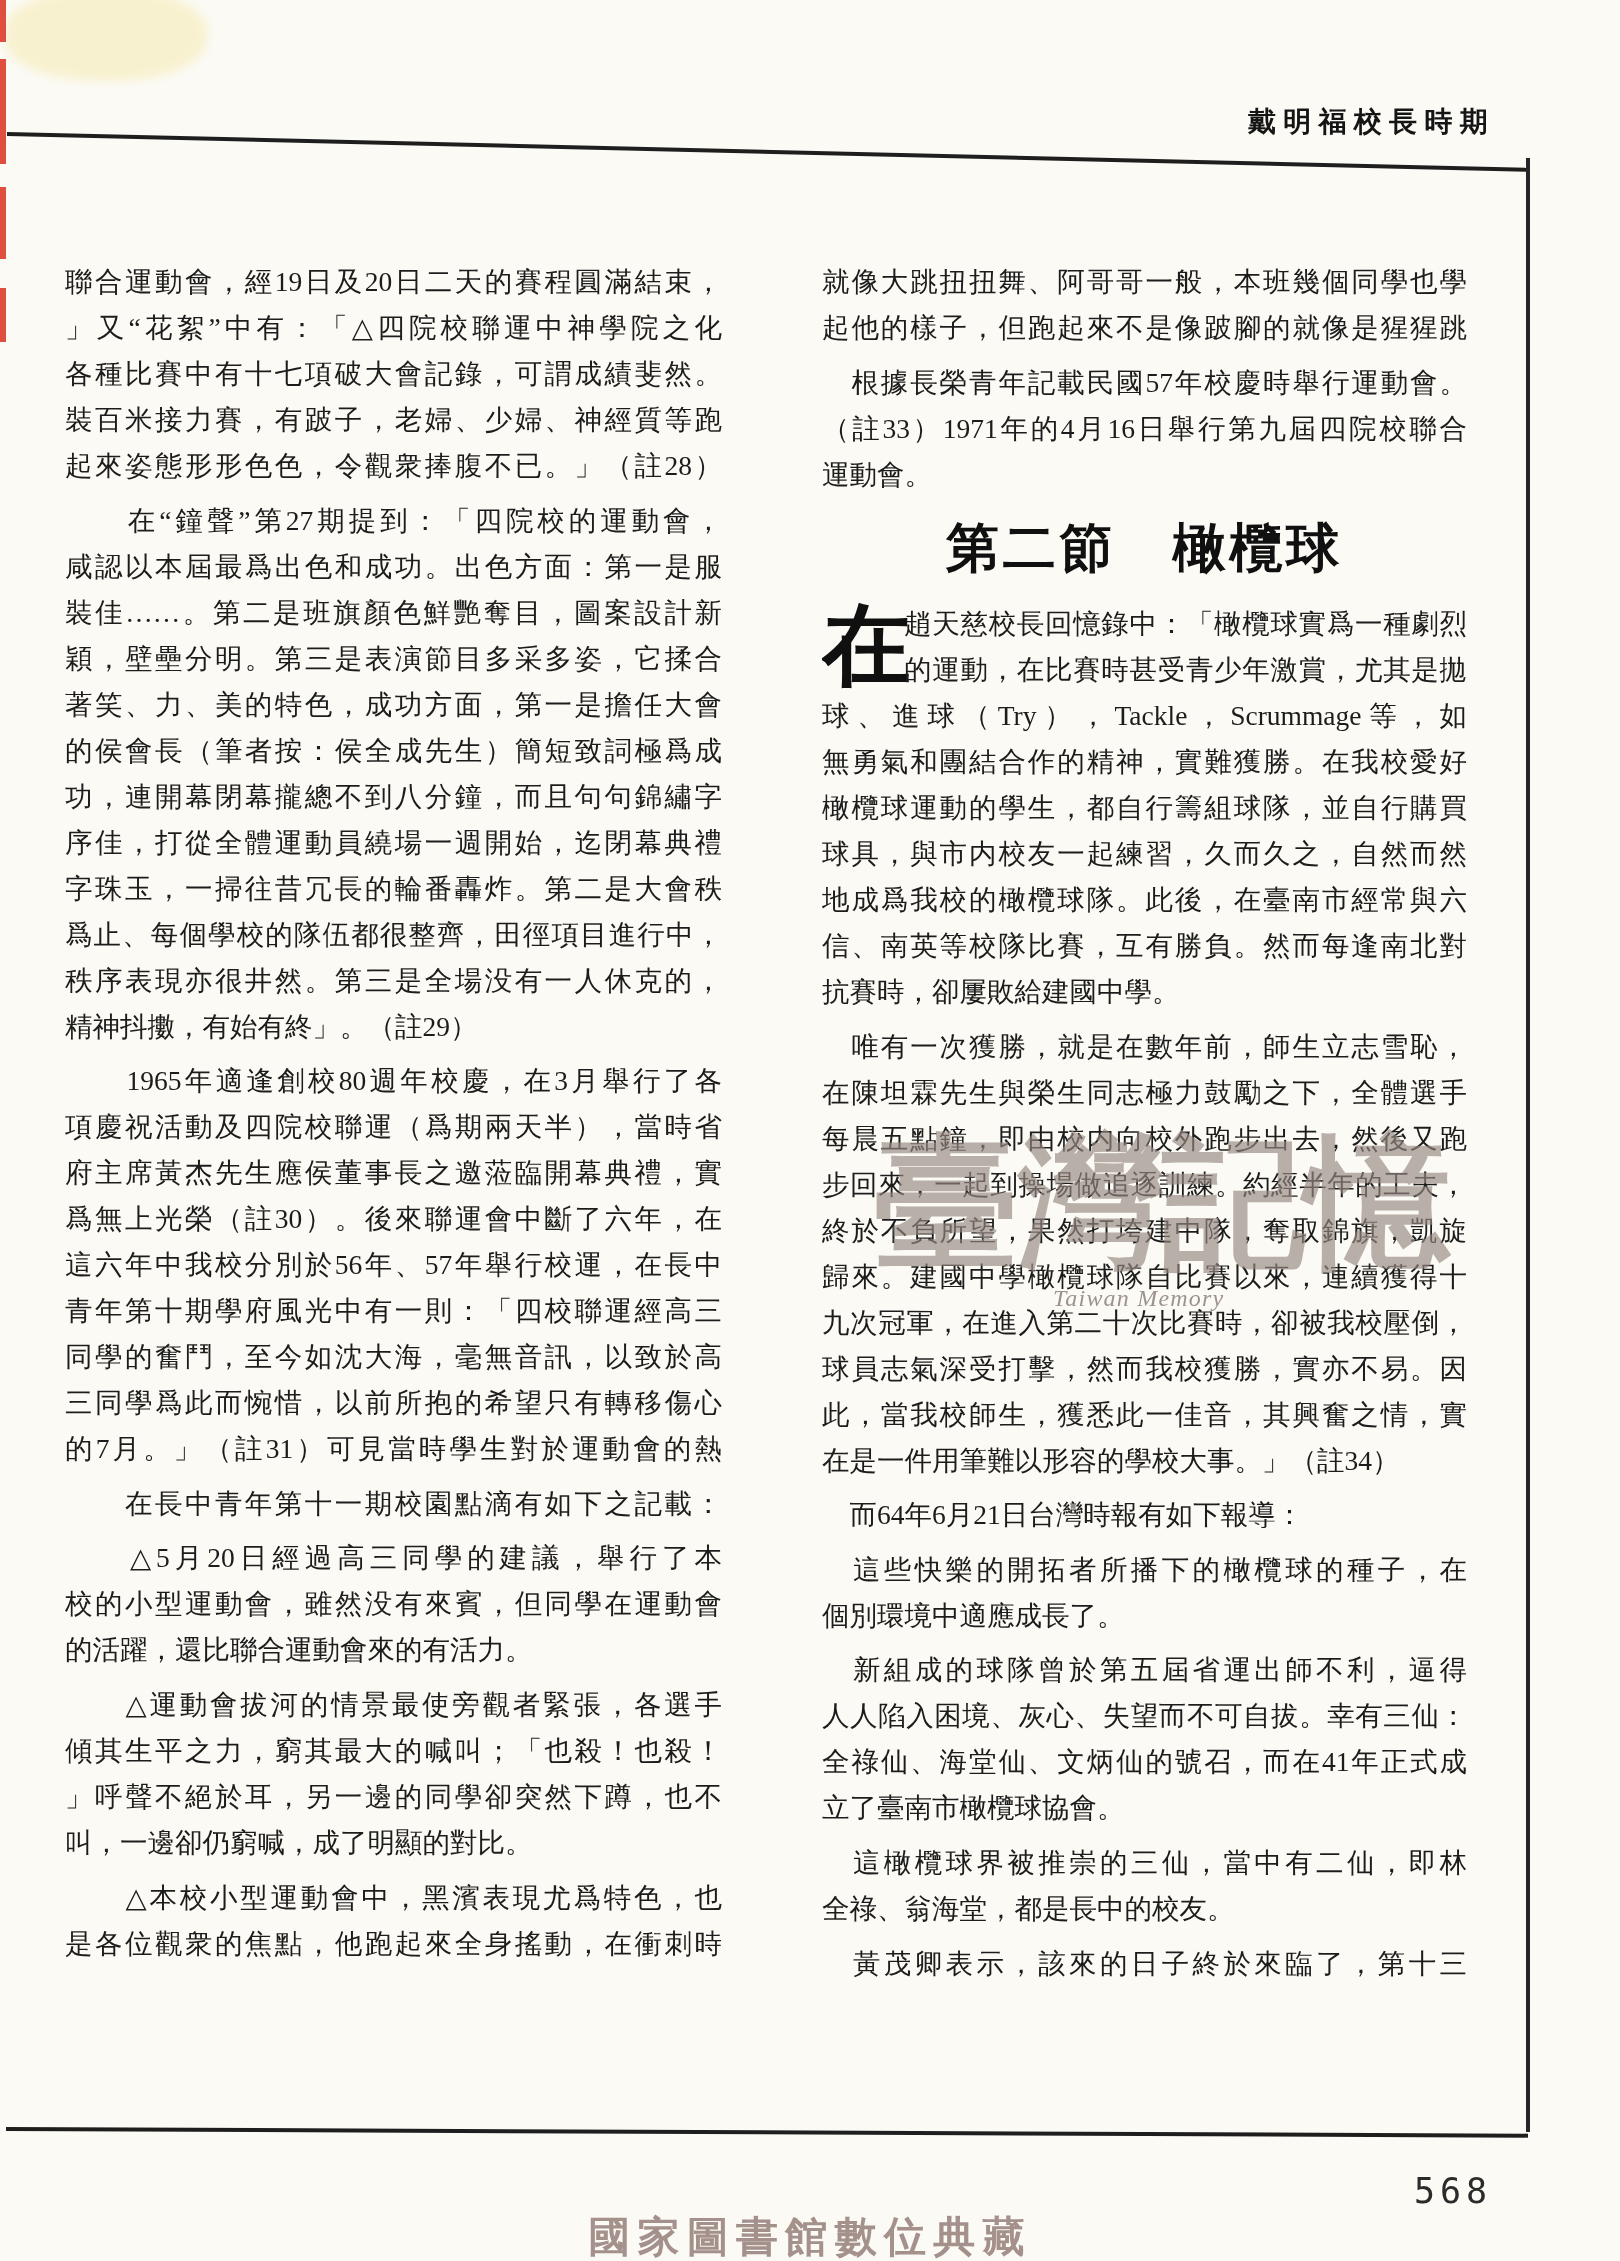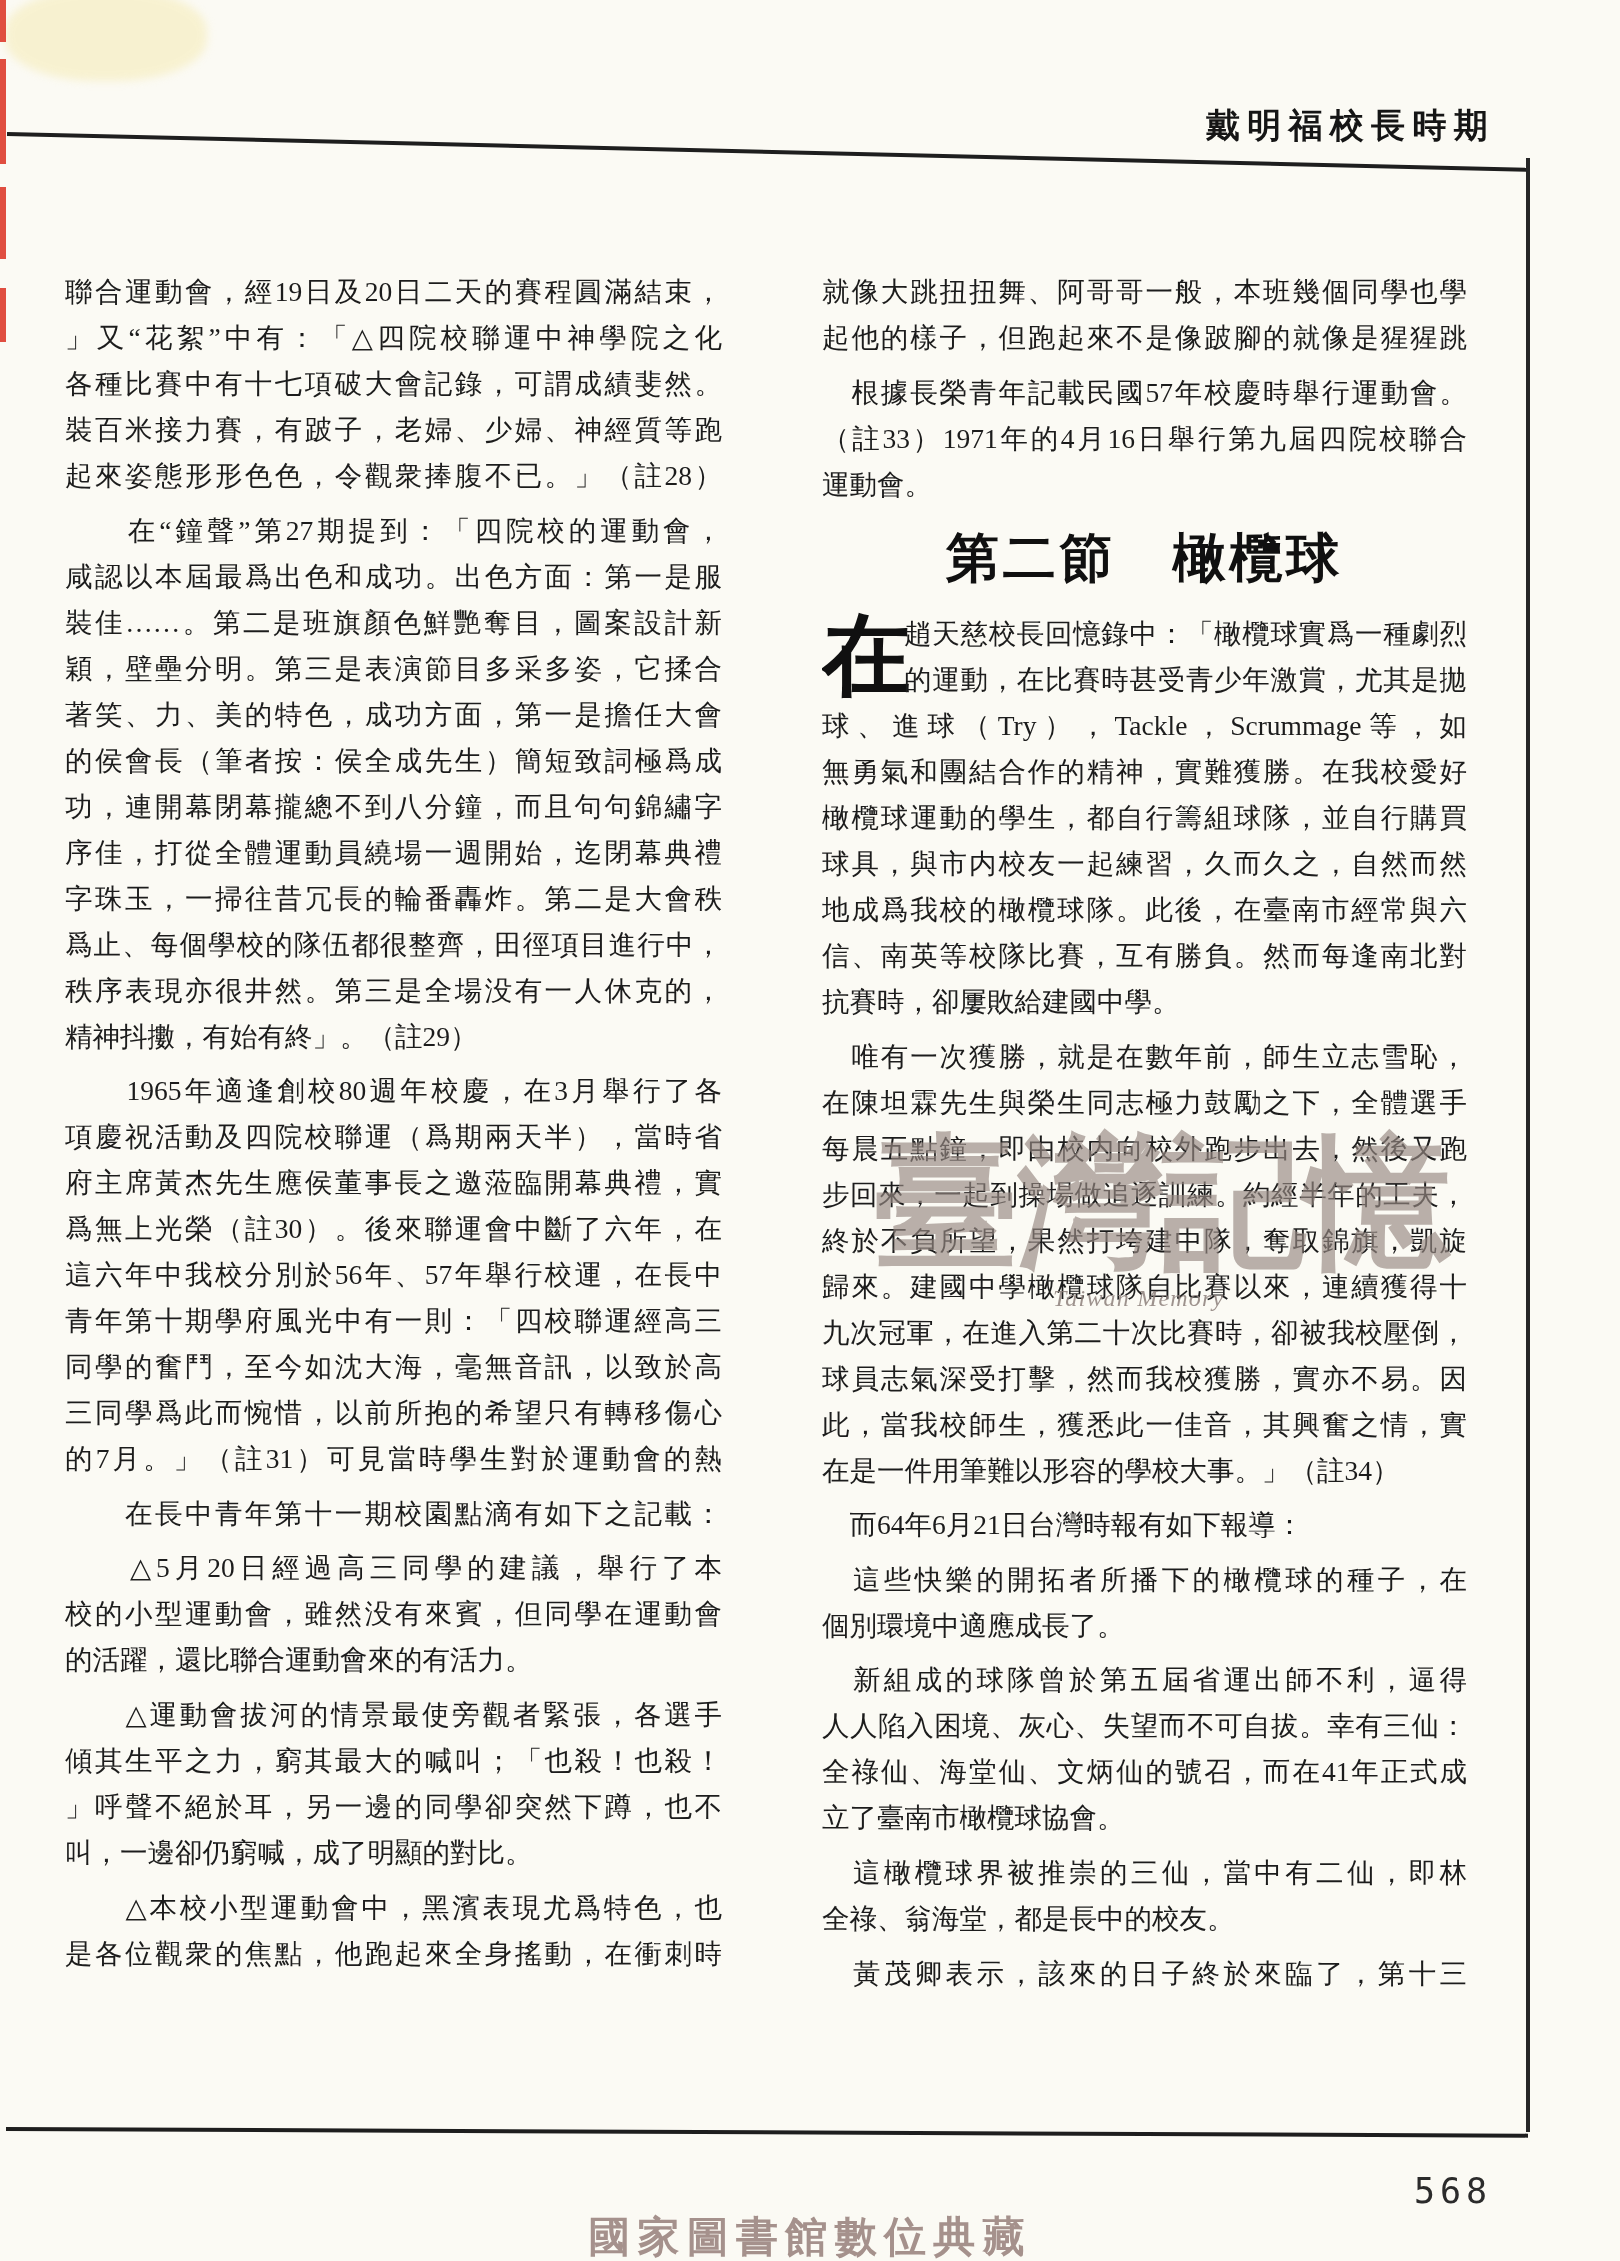--- a/index.html
+++ b/index.html
@@ -27,25 +27,25 @@
     position:absolute;left:6.1px;top:2127px;width:1522px;height:4.3px;
     background:#1e1e1e;transform:rotate(0.25deg);transform-origin:left center;
   }
   .right-rule{
     position:absolute;left:1526px;top:158px;width:3.7px;height:1974px;
     background:#262626;
   }
   
   .header-title{
     position:absolute;top:103px;right:125px;
-    font-size:34px;font-weight:bold;letter-spacing:7.3px;
+    font-size:28px;font-weight:bold;letter-spacing:7.3px;
     color:#151515;white-space:nowrap;
   }
   
-  .col{position:absolute;top:259px;margin-top:10px;}
+  .col{position:absolute;top:259px;}
   .col-left{left:65px;width:657px;}
   .col-right{left:822px;width:645px;}
   .line{
     height:46px;line-height:46px;font-size:27.5px;
     text-align:justify;text-align-last:justify;
     white-space:normal;overflow:visible;
   }
   .line.short{text-align-last:left;}
   .line.para{margin-top:8.6px;}
   .sec-heading{

